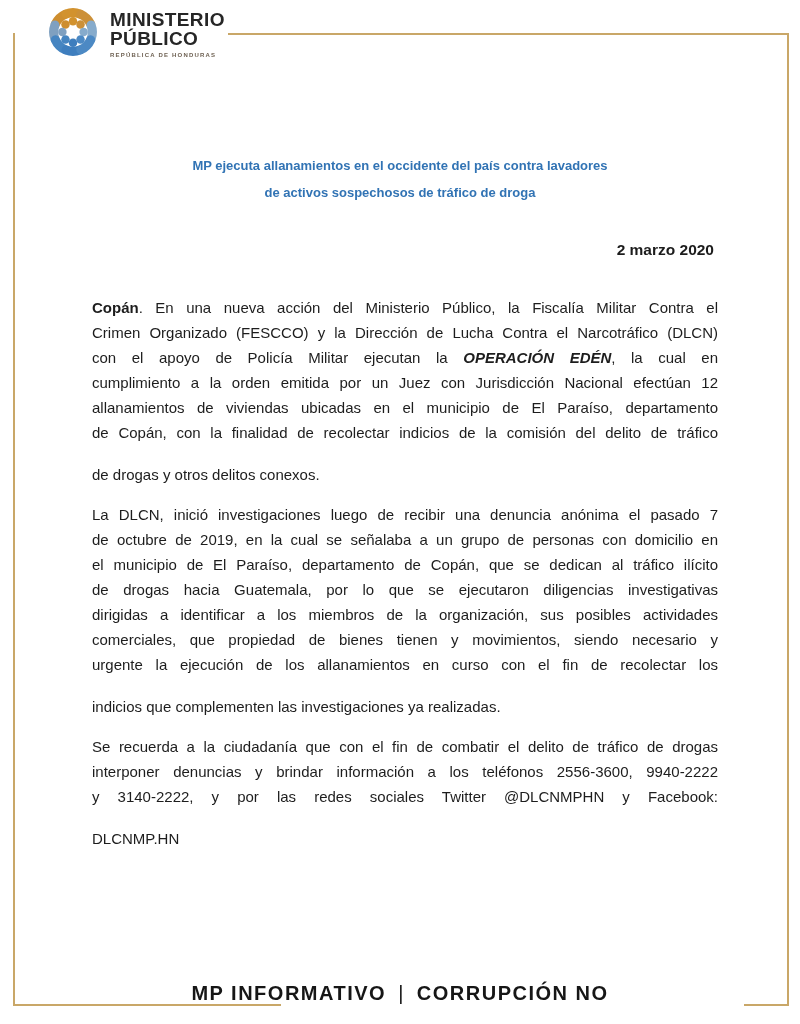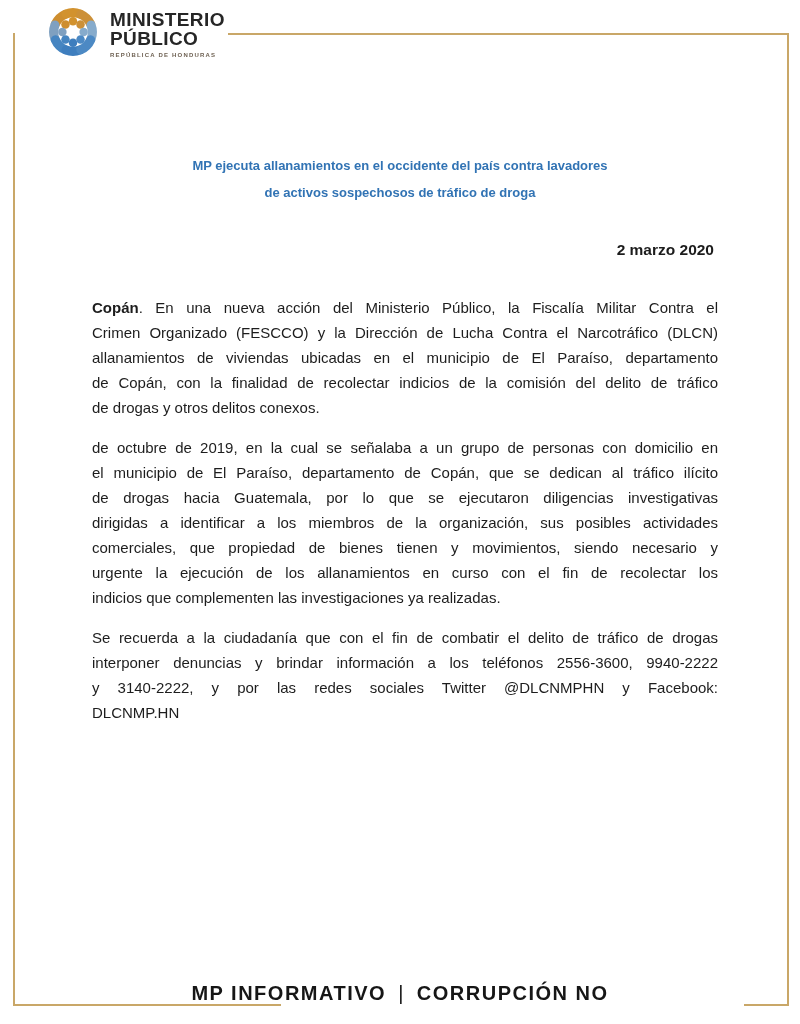--- a/index.html
+++ b/index.html
@@ -28,21 +28,21 @@
   .date{
     position:absolute;top:241px;right:86px;
     font-weight:bold;font-size:15.5px;color:#1C1C1C;
   }
   .body-text{position:absolute;left:92px;top:295px;width:626px;font-size:15px;color:#1D1D1D;}
   .para{margin:0 0 15px 0;}
   .bline{
     text-align:justify;text-align-last:justify;-moz-text-align-last:justify;
     line-height:25px;height:25px;white-space:normal;
   }
-  .bline.last{text-align-last:left;-moz-text-align-last:left;}
+  .bline.last{text-align-last:left;margin-top:17px;-moz-text-align-last:left;}
 
   .footer{
     position:absolute;left:0;top:982px;width:800px;text-align:center;
     font-weight:bold;font-size:20px;letter-spacing:1.5px;color:#161616;white-space:nowrap;
   }
   .footer .sep{font-weight:400;padding:0 12px;color:#161616;}
 </style>
 </head>
 <body>
 
@@ -80,25 +80,28 @@
 
 <div class="title">
     <div>MP ejecuta allanamientos en el occidente del país contra lavadores</div>
     <div>de activos sospechosos de tráfico de droga</div>
   </div>
 <div class="date">2 marzo 2020</div>
 <div class="body-text">
     <div class="para">
       <div class="bline"><span style="font-weight: bold;">Copán</span><span>. En una nueva acción del Ministerio Público, la Fiscalía Militar Contra el</span></div>
       <div class="bline"><span>Crimen Organizado (FESCCO) y la Dirección de Lucha Contra el Narcotráfico (DLCN)</span></div>
+      <div class="bline"><span>con el apoyo de Policía Militar ejecutan la </span><span style="font-weight: bold; font-style: italic;">OPERACIÓN EDÉN</span><span>, la cual en</span></div>
+      <div class="bline"><span>cumplimiento a la orden emitida por un Juez con Jurisdicción Nacional efectúan 12</span></div>
       <div class="bline"><span>allanamientos de viviendas ubicadas en el municipio de El Paraíso, departamento</span></div>
       <div class="bline"><span>de Copán, con la finalidad de recolectar indicios de la comisión del delito de tráfico</span></div>
       <div class="bline last"><span>de drogas y otros delitos conexos.</span></div>
     </div>
     <div class="para">
+      <div class="bline"><span>La DLCN, inició investigaciones luego de recibir una denuncia anónima el pasado 7</span></div>
       <div class="bline"><span>de octubre de 2019, en la cual se señalaba a un grupo de personas con domicilio en</span></div>
       <div class="bline"><span>el municipio de El Paraíso, departamento de Copán, que se dedican al tráfico ilícito</span></div>
       <div class="bline"><span>de drogas hacia Guatemala, por lo que se ejecutaron diligencias investigativas</span></div>
       <div class="bline"><span>dirigidas a identificar a los miembros de la organización, sus posibles actividades</span></div>
       <div class="bline"><span>comerciales, que propiedad de bienes tienen y movimientos, siendo necesario y</span></div>
       <div class="bline"><span>urgente la ejecución de los allanamientos en curso con el fin de recolectar los</span></div>
       <div class="bline last"><span>indicios que complementen las investigaciones ya realizadas.</span></div>
     </div>
     <div class="para">
       <div class="bline"><span>Se recuerda a la ciudadanía que con el fin de combatir el delito de tráfico de drogas</span></div>

